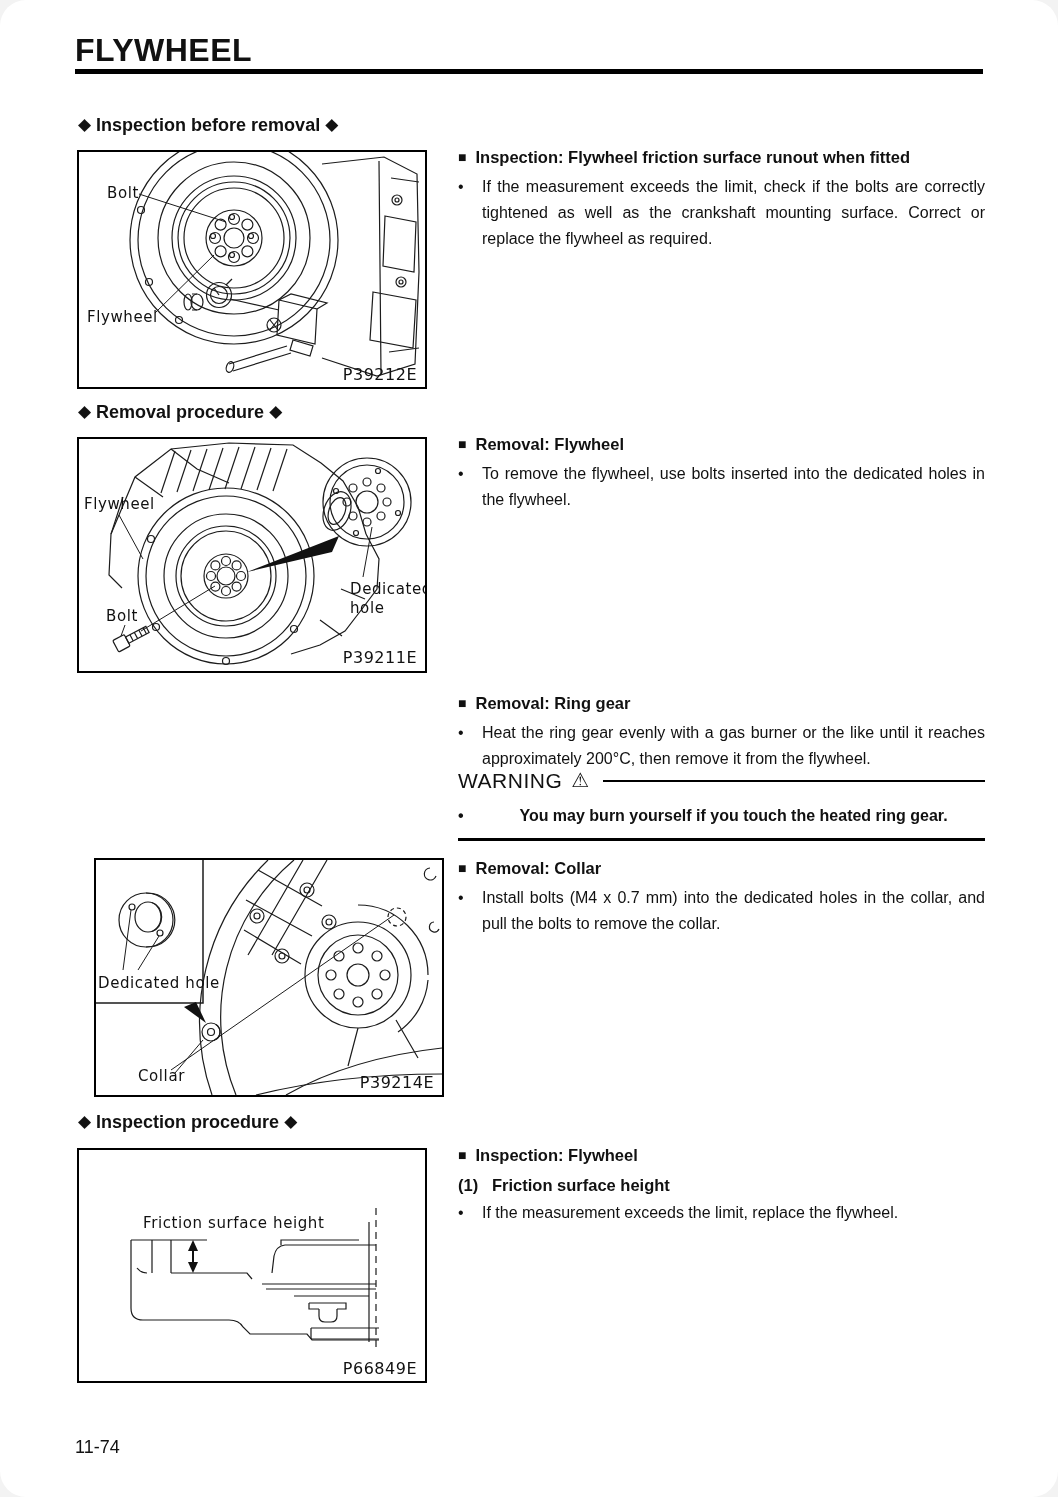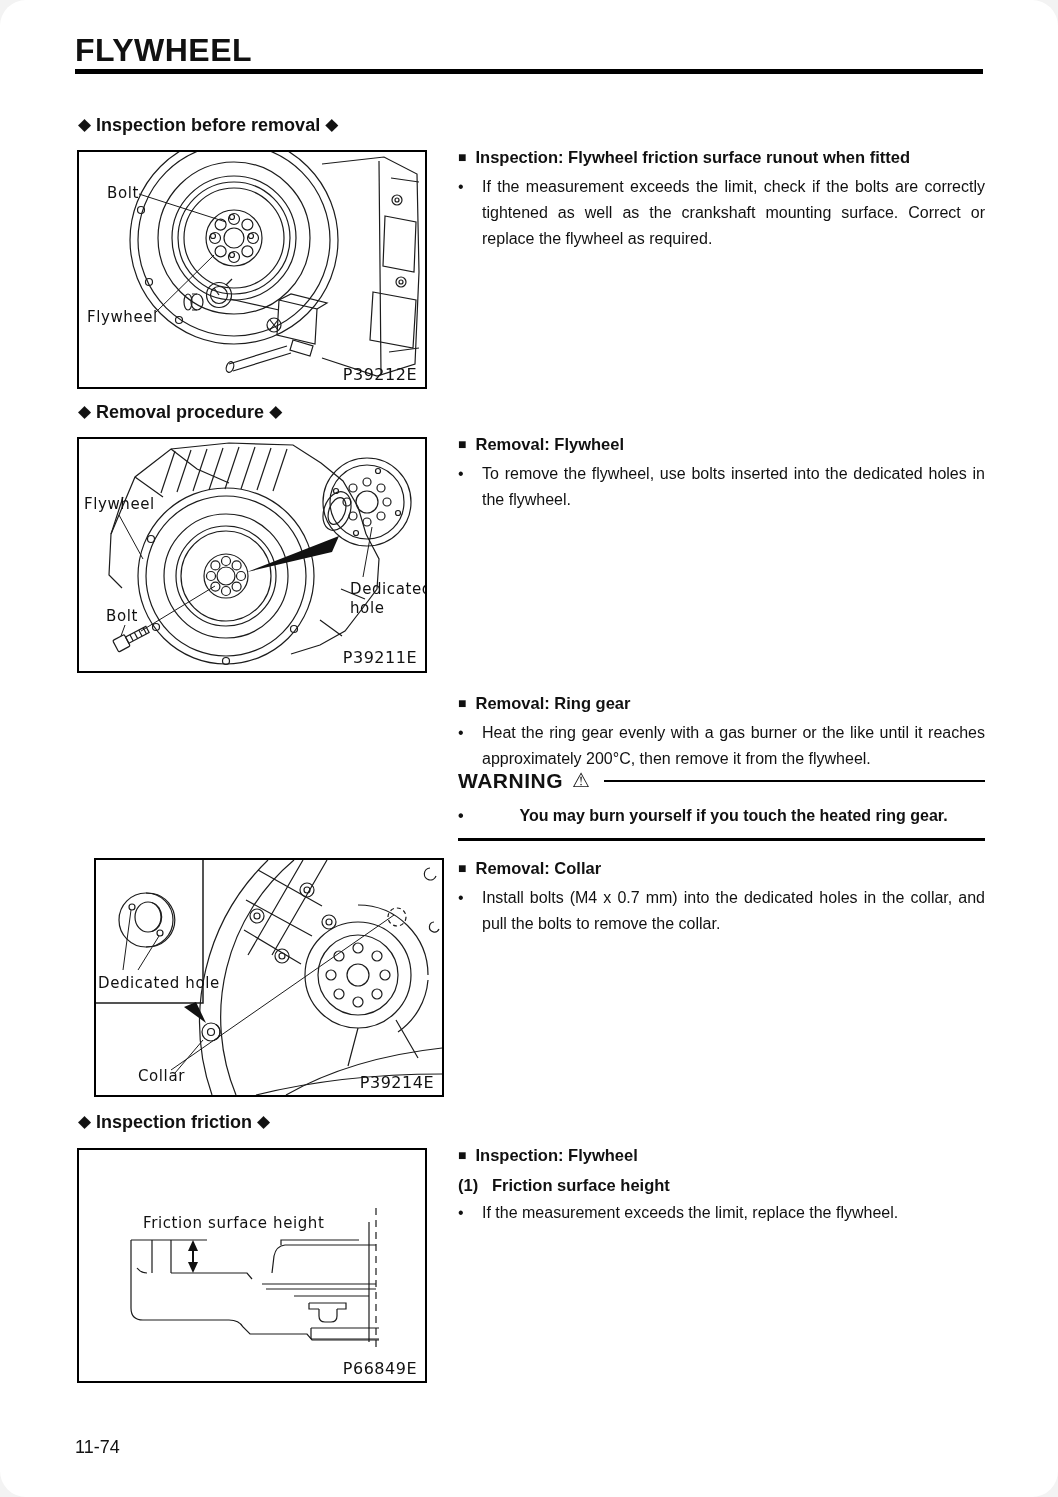--- a/index.html
+++ b/index.html
@@ -24,21 +24,21 @@
   .blk{left:458px;width:527px;}
   .blk-heading{display:flex;gap:9px;font-weight:bold;font-size:16.5px;line-height:23px;margin:0 0 5px 0;}
   .sq{font-size:14px;flex:none;}
   .bullet-row{display:flex;font-size:16px;line-height:26px;}
   .bullet-glyph{width:24px;flex:none;}
   .bullet-text{flex:1;margin:0;text-align:justify;}
   .subitem-row{display:flex;font-size:16.5px;font-weight:bold;line-height:26px;margin-bottom:2px;}
   .subitem-num{width:34px;flex:none;}
   
   .warning-head{display:flex;align-items:center;height:30px;}
-  .warning-label{font-size:21px;font-weight:bold;letter-spacing:0.5px;}
+  .warning-label{font-size:21px;font-weight:normal;letter-spacing:0.5px;}
   .warning-tri{font-size:20px;margin-left:9px;transform:translateY(-1px);}
   .warning-rule{flex:1;height:2px;background:#000;margin-left:14px;}
   .warning-bullet{margin-top:7px;}
   .warning-bullet .bullet-text{font-weight:bold;text-align:center;}
   .warning-bottom-rule{margin-top:9px;height:3px;background:#000;width:527px;}
   .page-number{left:75px;top:1437px;font-size:18px;}
 </style>
 </head>
 <body>
 
@@ -312,21 +312,21 @@
       </g>
       <polygon points="88,147 100,142 110,163" fill="#111" stroke="none"></polygon>
       <text x="2" y="128">Dedicated hole</text>
       <text x="42" y="221">Collar</text>
       <text x="338" y="228" text-anchor="end" class="figcode">P39214E</text>
     </svg>
   </div>
 
   <div class="abs sec-heading" style="left:78px;top:1112px;">
     <span class="dia">◆</span>
-    <span>Inspection friction</span>
+    <span>Inspection procedure</span>
     <span class="dia">◆</span>
   </div>
 
   <div class="abs figbox" style="left:77px;top:1148px;width:346px;height:231px;">
     <svg viewBox="0 0 346 231" width="346" height="231">
       <g stroke="#1c1c1c" stroke-width="1.2" fill="none">
 
         <path d="M52,90 H128"></path>
         <path d="M73,90 V123 M92,90 V123"></path>
         <path d="M92,123 H168 L173,129"></path>

